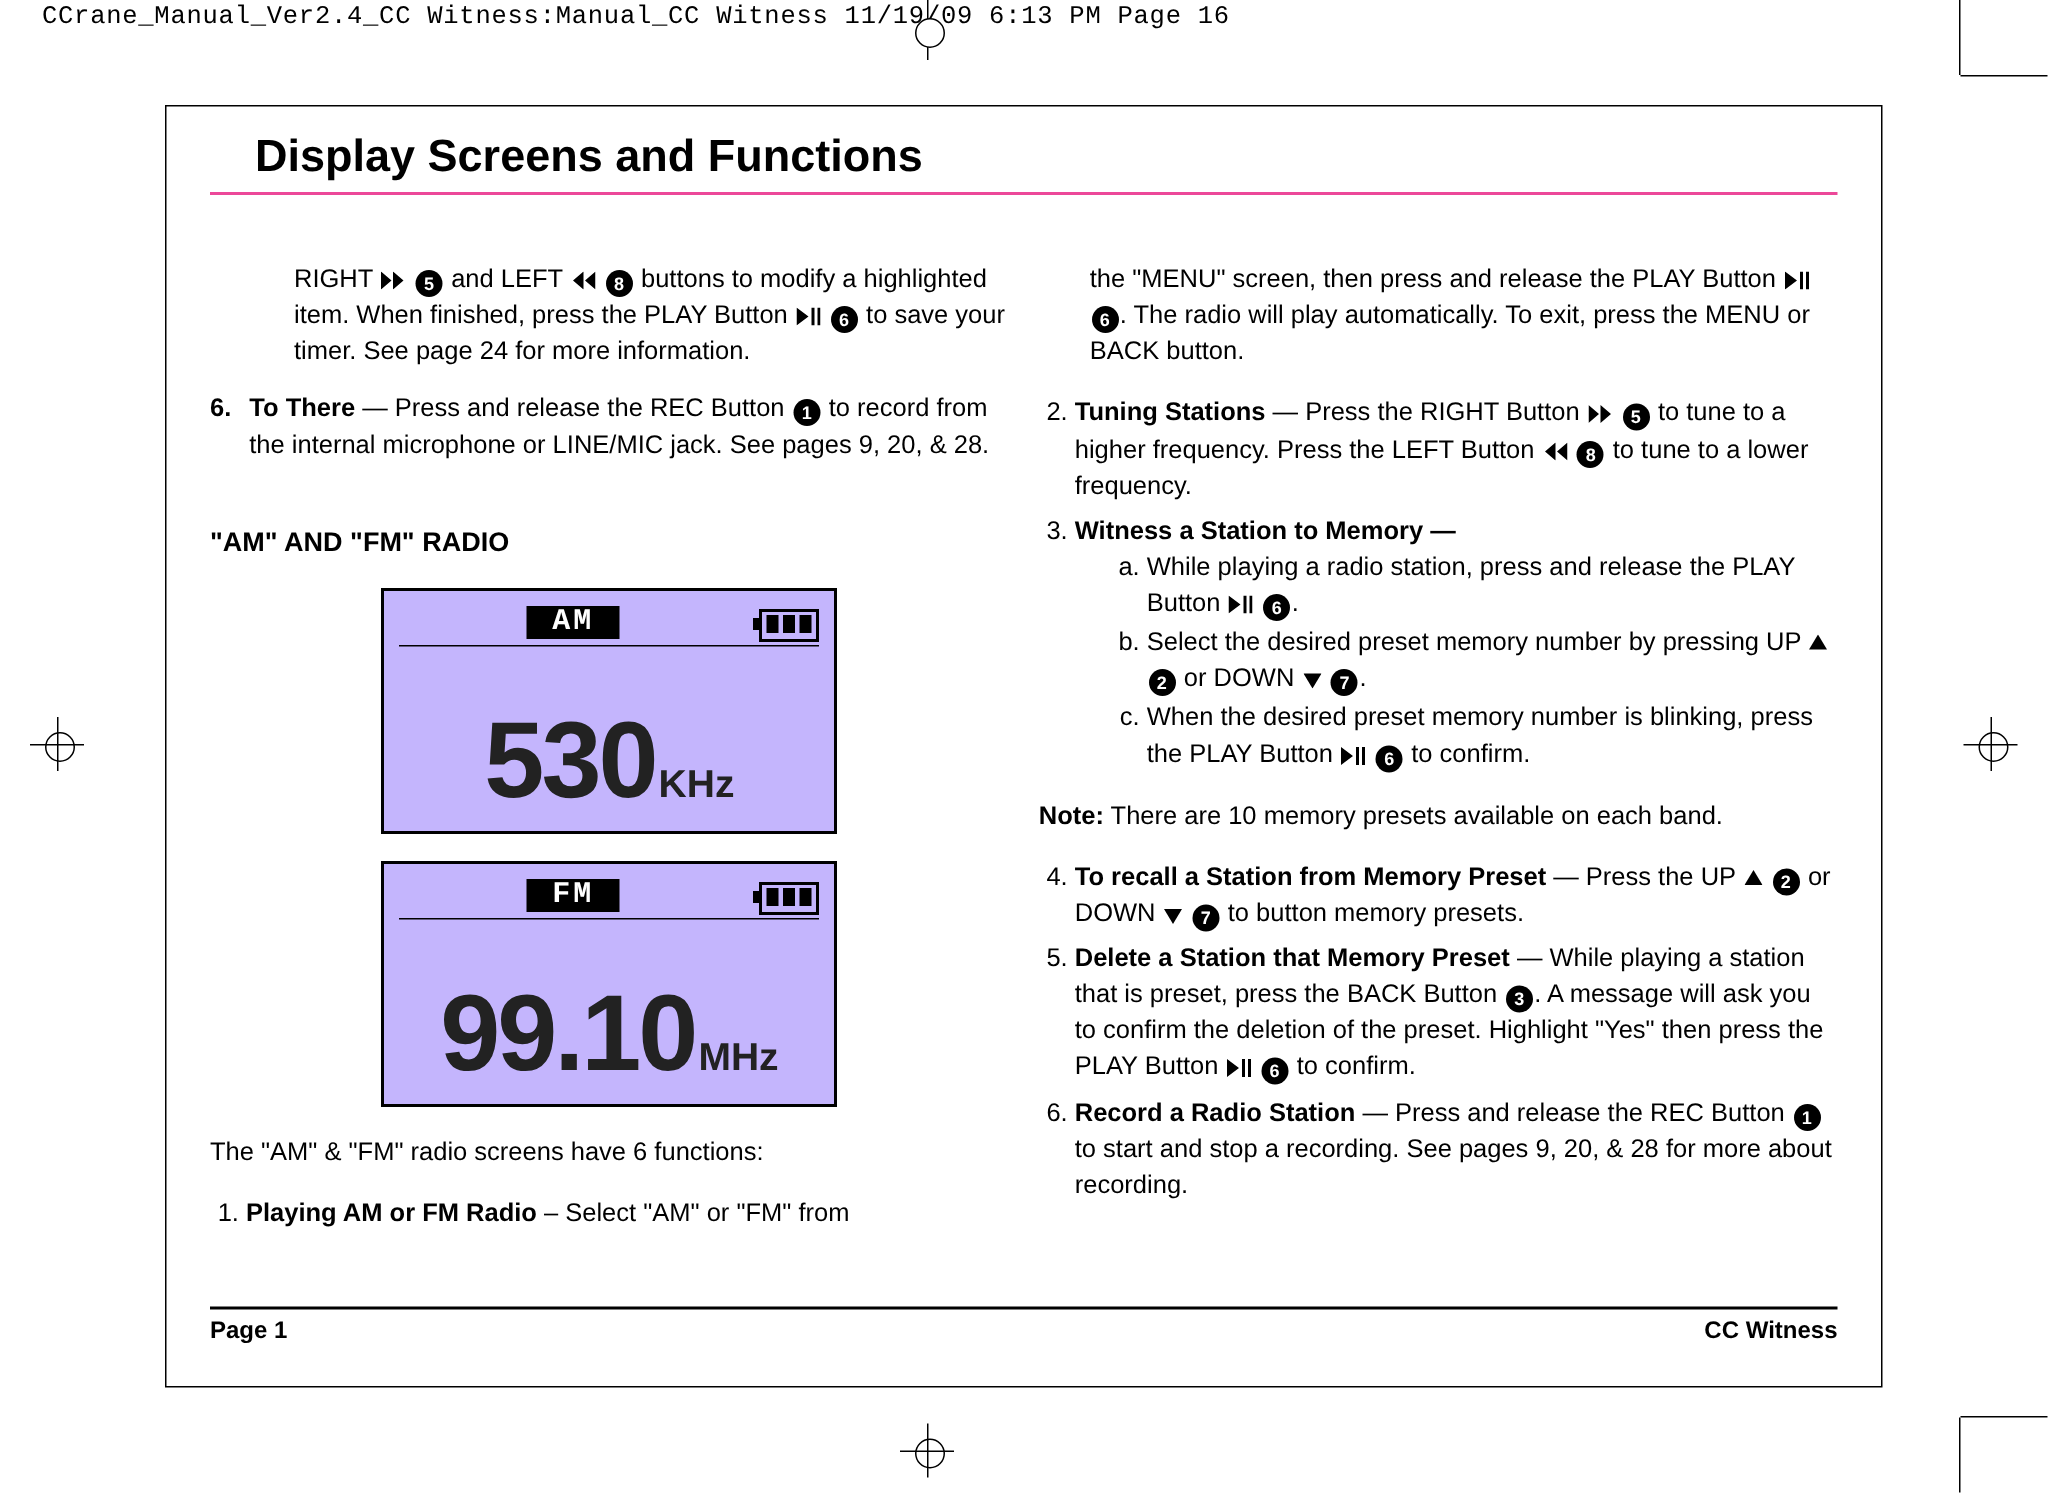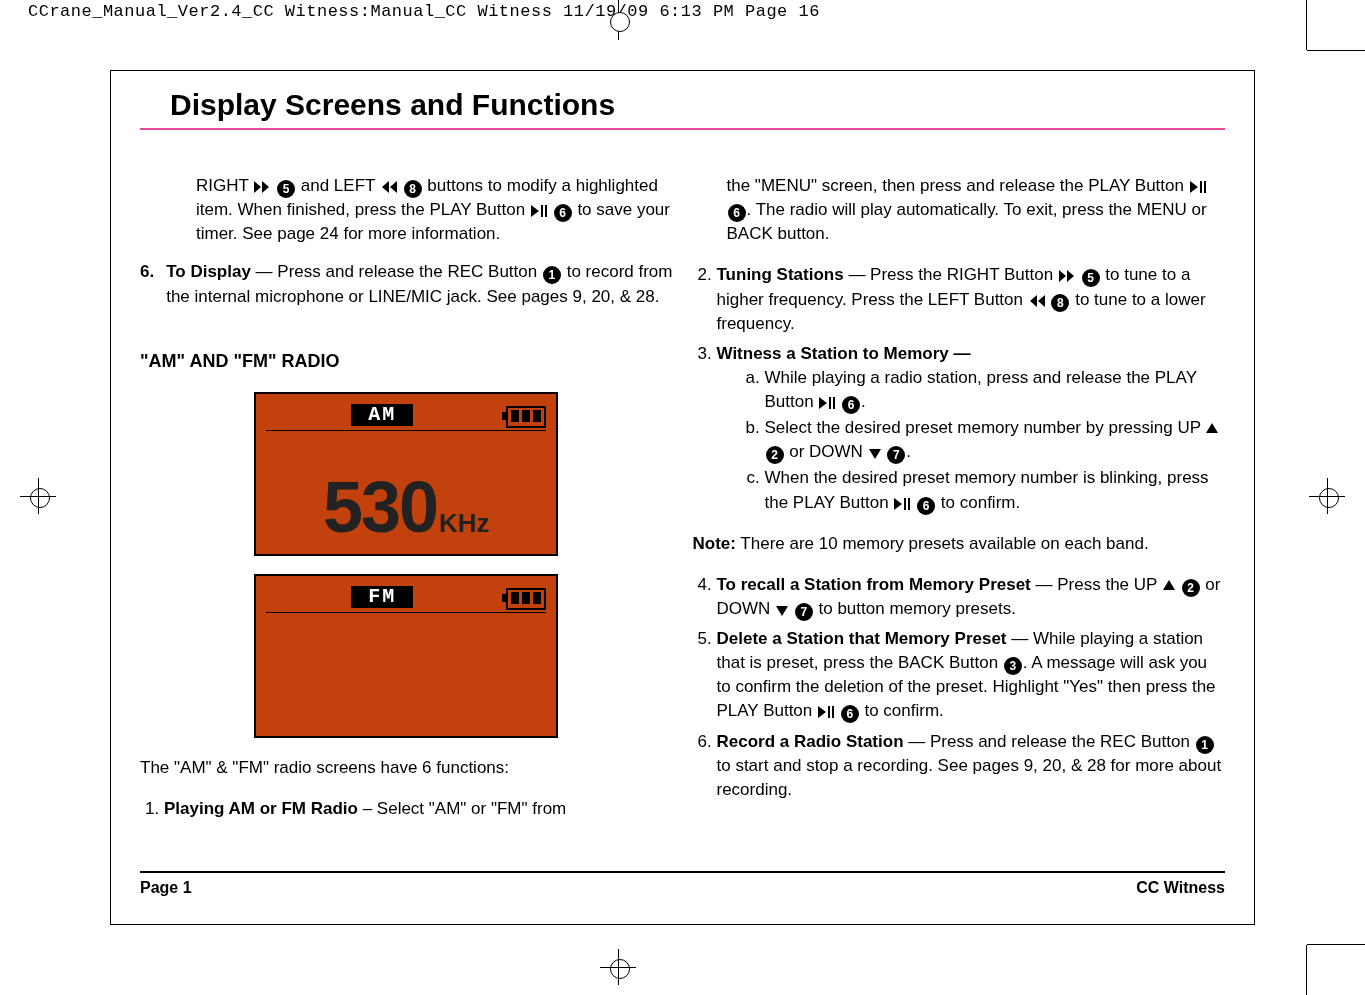--- a/index.html
+++ b/index.html
@@ -17,21 +17,21 @@
   .reg-cross .circ { position:absolute; left:10px; top:10px; width:18px; height:18px; border:1px solid #000; border-radius:50%; }
   .crop { position:absolute; background:#000; }
   .page-frame { position:absolute; left:110px; top:70px; right:110px; bottom:70px; border:1px solid #000; }
   .content { position:absolute; left:140px; top:88px; right:140px; bottom:100px; }
   .title { font-size:30px; font-weight:bold; padding:0 0 6px 30px; border-bottom:2px solid #ec4899; }
   .columns { display:flex; gap:20px; margin-top:44px; }
   .col { flex:1; font-size:17px; line-height:1.42; }
   .six { display:flex; gap:12px; margin-top:14px; }
   .six .num { font-weight:bold; }
   .subhead { font-weight:bold; font-size:18px; margin:40px 0 18px 0; }
-  .lcd { border:2px solid #000; width:300px; height:160px; margin:0 auto 18px auto; position:relative; background:#c2410c; }
+  .lcd { border:2px solid #000; width:300px; height:160px; margin:0 auto 18px auto; position:relative; background:#c4b5fd; }
   .lcd-top { position:absolute; left:10px; right:10px; top:10px; height:26px; border-bottom:1px solid #000; }
   .lcd-mode { position:absolute; left:85px; top:0; width:62px; height:22px; background:#000; color:#fff; font-family:"Courier New",monospace; font-weight:bold; text-align:center; font-size:20px; line-height:22px; letter-spacing:2px; }
   .lcd-batt { position:absolute; right:0; top:2px; width:36px; height:18px; border:2px solid #000; }
   .lcd-batt::before { content:""; position:absolute; left:-6px; top:4px; width:4px; height:8px; background:#000; }
   .lcd-batt .bar { position:absolute; top:2px; width:8px; height:12px; background:#000; }
   .lcd-batt .b1 { left:3px; } .lcd-batt .b2 { left:14px; } .lcd-batt .b3 { left:25px; }
   .lcd-freq { position:absolute; left:0; right:0; top:62px; text-align:center; font-family:Arial, sans-serif; font-weight:900; color:#222; }
   .lcd-freq .big { font-size:72px; letter-spacing:-2px; }
   .lcd-freq .unit { font-size:26px; font-weight:bold; margin-left:2px; }
   .intro { margin-top:8px; }
@@ -92,21 +92,21 @@
         <span class="sym"><svg width="16" height="12">
               <path d="M0 0 L8 6 L0 12 Z M10 0 h2 v12 h-2 Z M14 0 h2 v12 h-2 Z" fill="#000"></path>
             </svg></span>
         <span class="bnum">6</span>
         <span>to save your timer. See page 24 for more information.</span>
       </div>
 
       <div class="six">
         <div class="num">6.</div>
         <div>
-          <span style="font-weight:bold">To Display</span><span> — Press and release the REC Button </span><span class="bnum">1</span><span> to record from the internal microphone or LINE/MIC jack. See pages 9, 20, &amp; 28.</span>
+          <span style="font-weight:bold">To There</span><span> — Press and release the REC Button </span><span class="bnum">1</span><span> to record from the internal microphone or LINE/MIC jack. See pages 9, 20, &amp; 28.</span>
         </div>
       </div>
 
       <div class="subhead">"AM" AND "FM" RADIO</div>
 
       <div class="lcd">
         <div class="lcd-top">
           <div class="lcd-mode">AM</div>
           <div class="lcd-batt">
               <span class="bar b1"></span>
@@ -119,20 +119,21 @@
 
       <div class="lcd">
         <div class="lcd-top">
           <div class="lcd-mode">FM</div>
           <div class="lcd-batt">
               <span class="bar b1"></span>
               <span class="bar b2"></span>
               <span class="bar b3"></span>
             </div>
         </div>
+        <div class="lcd-freq"><span class="big">99.10</span><span class="unit">MHz</span></div>
       </div>
 
       <div class="intro">The "AM" &amp; "FM" radio screens have 6 functions:</div>
       <ol class="olist">
         <li><span class="lead">Playing AM or FM Radio</span><span> – Select "AM" or "FM" from</span></li>
       </ol>
     </div>
 
     <div class="col">
       <div style="padding-left:34px">

